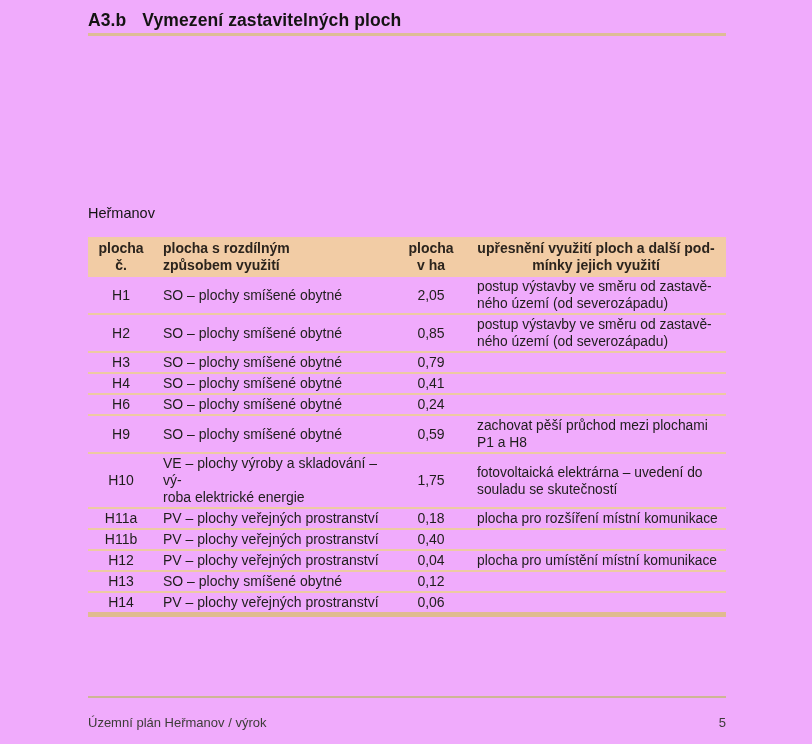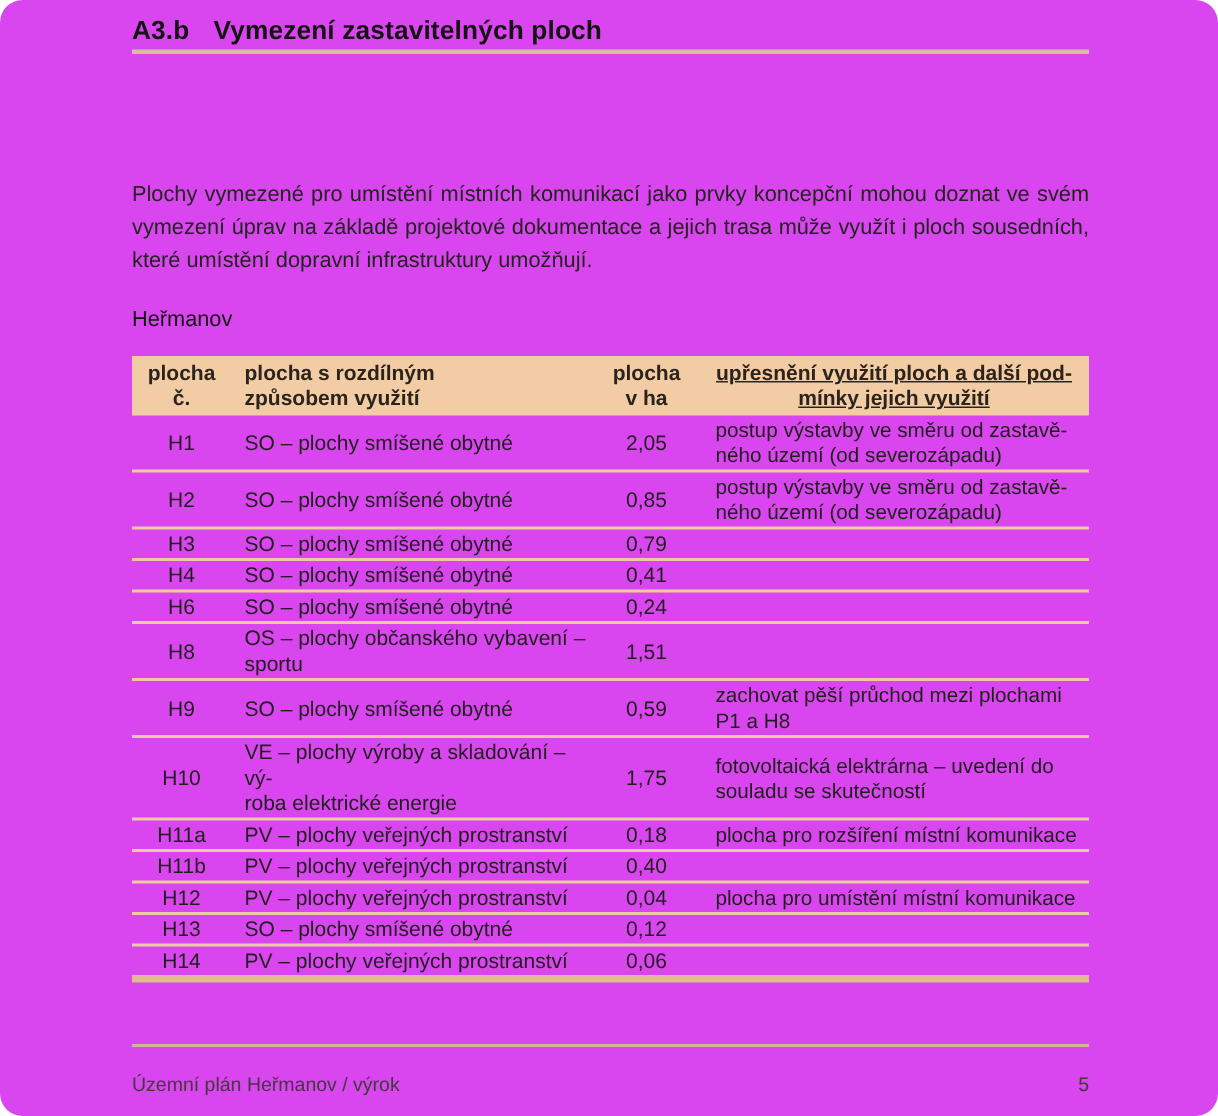--- a/index.html
+++ b/index.html
@@ -3,21 +3,21 @@
 <meta charset="utf-8">
 <style>
   html, body { margin: 0; padding: 0; }
   body {
     width: 812px; height: 744px;
     background: #ffffff;
     font-family: "Liberation Sans", sans-serif;
     color: #1f1e1c;
     -webkit-font-smoothing: antialiased;
   }
-  .page { position: relative; width: 812px; height: 744px; overflow: hidden; background: #d946ef; border-radius: 15px; }
+  .page { position: relative; width: 812px; height: 744px; overflow: hidden; background: #f0abfc; }
   .content { position: absolute; left: 88px; width: 638px; }
 
   
   .heading { top: 10px; font-size: 17.5px; font-weight: bold; letter-spacing: 0.1px; color: #141412; }
   .heading .num { display: inline-block; margin-right: 16px; }
   .heading-rule { top: 33px; height: 3px; background: #ddbd95; }
 
   
   .para { font-size: 14.5px; line-height: 22px; text-align: justify; color: #232320; }
   .para-1 { top: 52px; }
@@ -43,40 +43,39 @@
   thead th {
     background: #f2cca5;
     font-weight: bold;
     color: #2b241d;
     padding: 3px 0;
   }
   th.h-id, td.d-id { text-align: center; }
   th.h-use { text-align: left; padding-left: 9px; }
   td.d-use { text-align: left; padding-left: 9px; }
   th.h-area, td.d-area { text-align: center; }
-  th.h-note { text-align: center; text-decoration: underline; }
+  th.h-note { text-align: center; }
   td.d-note { text-align: left; padding-left: 11px; font-size: 13.8px; }
   tbody td { border-bottom: 2px solid #edcaa2; }
   tbody tr:last-child td { border-bottom: 5px solid #e0bb90; }
 
   
   .footer-rule { top: 696px; height: 2px; background: #cdb694; }
   .footer { top: 715px; display: flex; justify-content: space-between; font-size: 13px; color: #3d3c38; }
 </style>
 </head>
 <body>
 
 <div class="page">
 
   <div class="content heading">
     <span class="num">A3.b</span><span>Vymezení zastavitelných ploch</span>
   </div>
   <div class="content heading-rule"></div>
 
-  <p class="content para para-2">Plochy vymezené pro umístění místních komunikací jako prvky koncepční mohou doznat ve svém vymezení úprav na základě projektové dokumentace a jejich trasa může využít i ploch sousedních, které umístění dopravní infrastruktury umožňují.</p>
 
   <div class="content section-h">Heřmanov</div>
 
   <div class="content tbl-wrap">
     <table>
       <colgroup>
         <col class="c-id">
           <col class="c-use">
           <col class="c-area">
           <col class="c-note">
@@ -125,27 +124,20 @@
   </tr>
 
 
   <tr>
     <td class="d-id">H6</td>
     <td class="d-use">SO – plochy smíšené obytné</td>
     <td class="d-area">0,24</td>
     <td class="d-note"></td>
   </tr>
 
-  <tr>
-    <td class="d-id">H8</td>
-    <td class="d-use">OS – plochy občanského vybavení –
-sportu</td>
-    <td class="d-area">1,51</td>
-    <td class="d-note"></td>
-  </tr>
 
   <tr>
     <td class="d-id">H9</td>
     <td class="d-use">SO – plochy smíšené obytné</td>
     <td class="d-area">0,59</td>
     <td class="d-note">zachovat pěší průchod mezi plochami
 P1 a H8</td>
   </tr>
 
   <tr>

